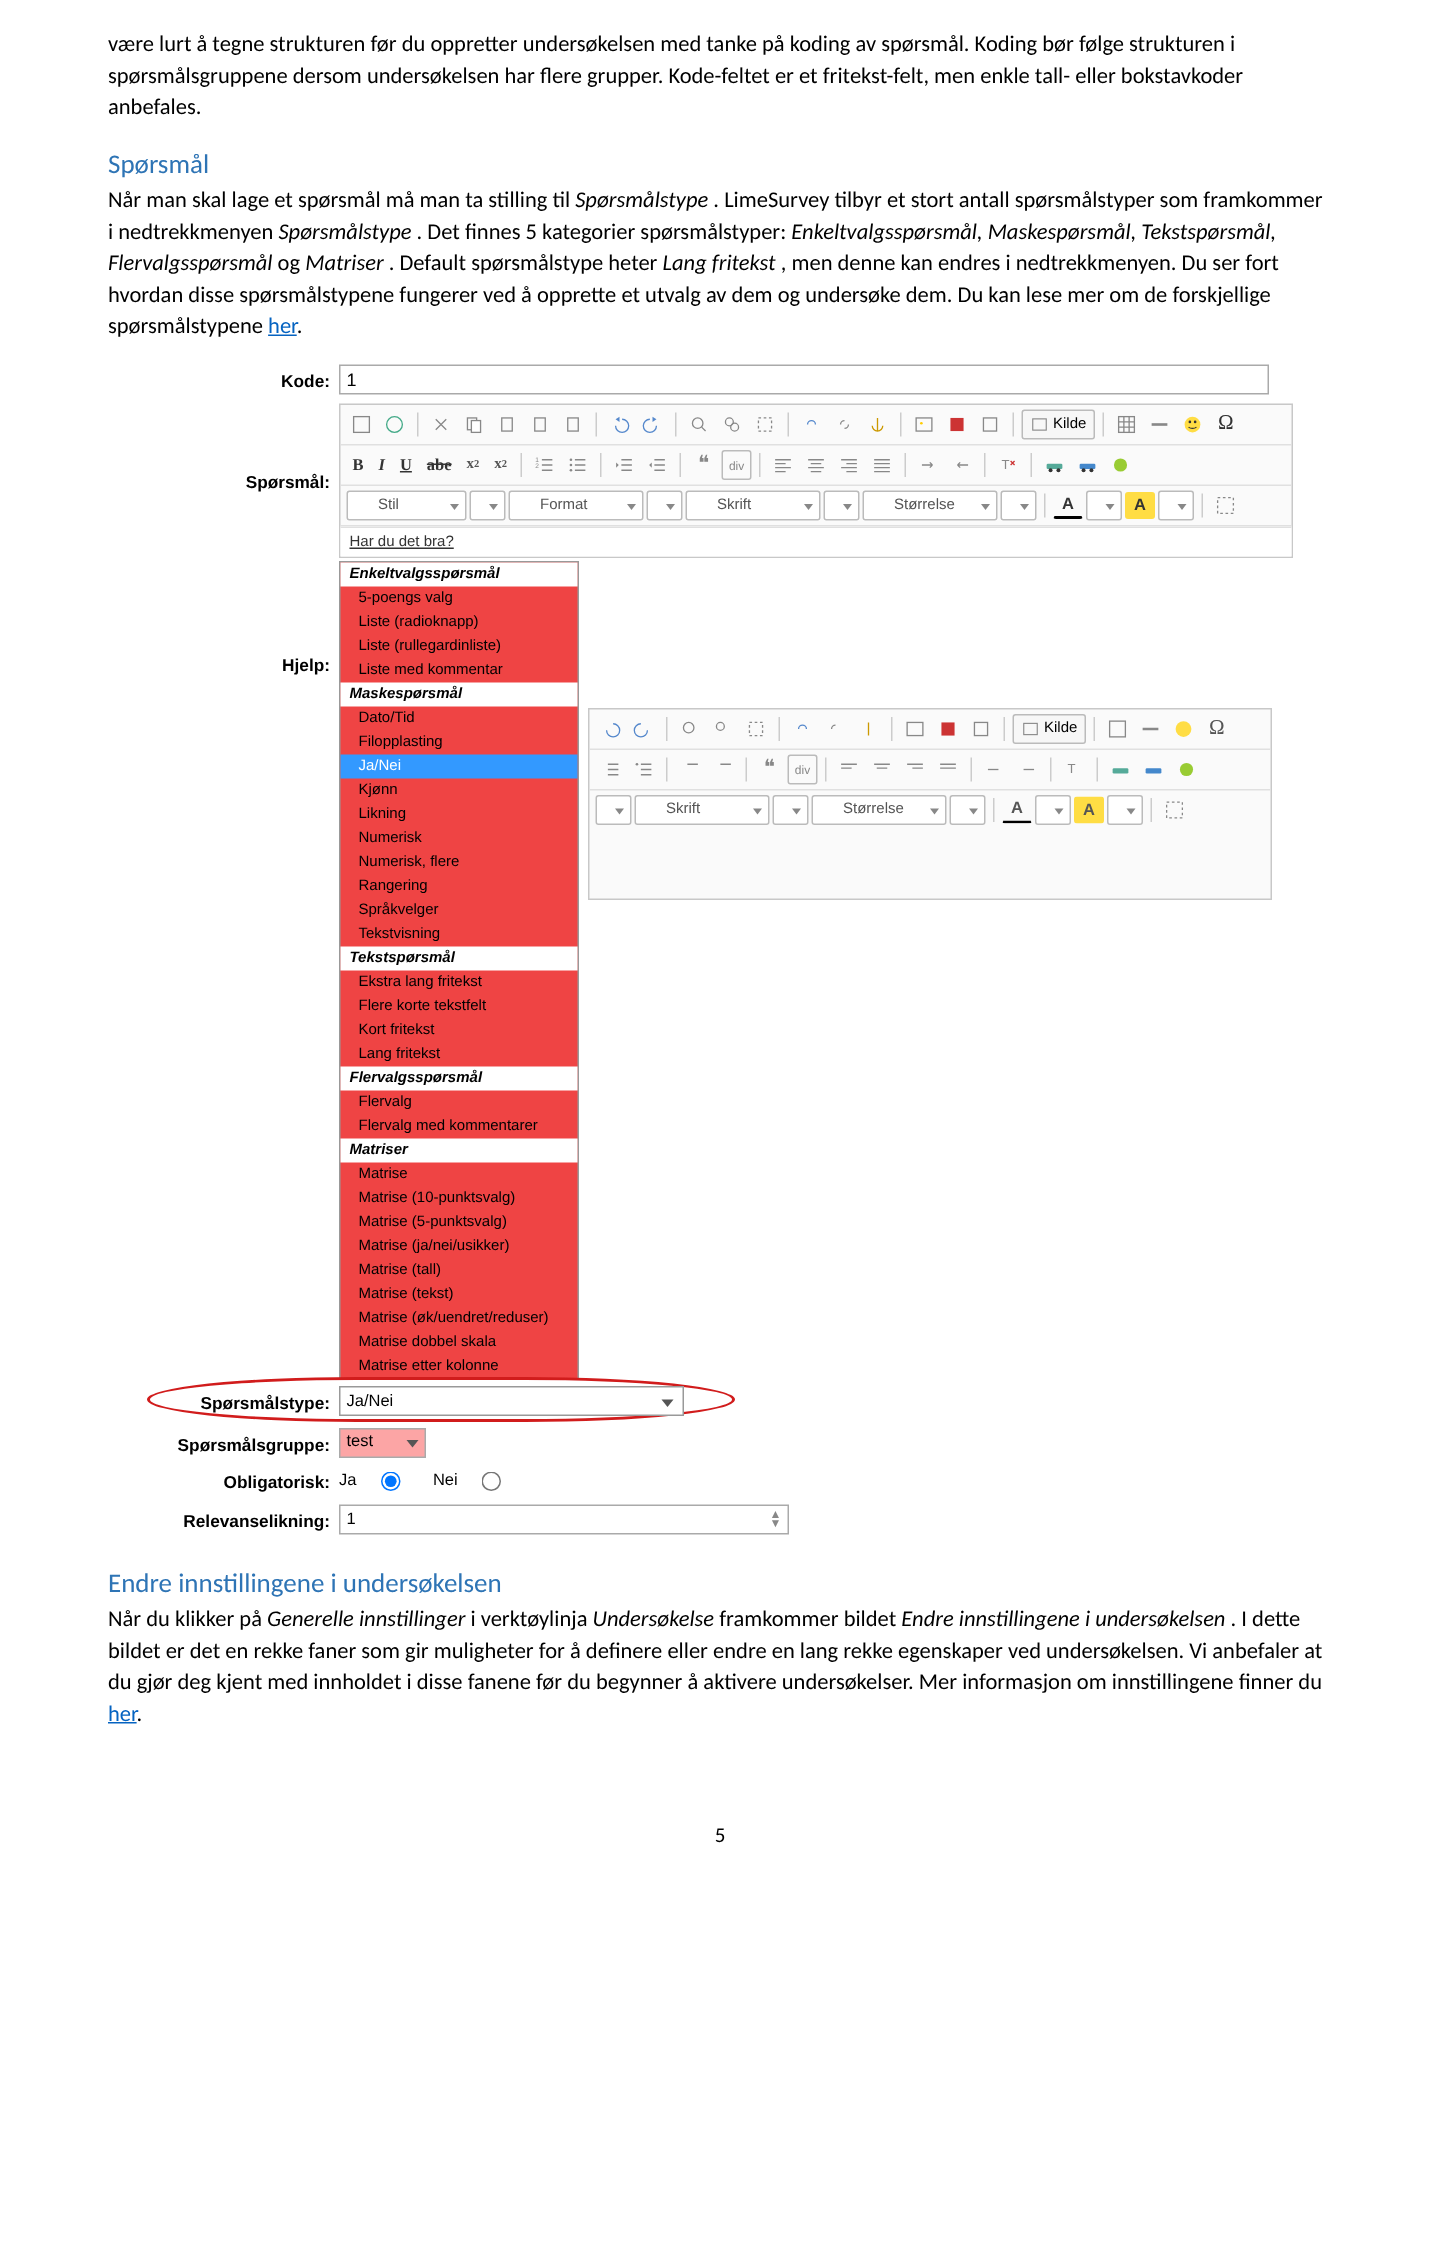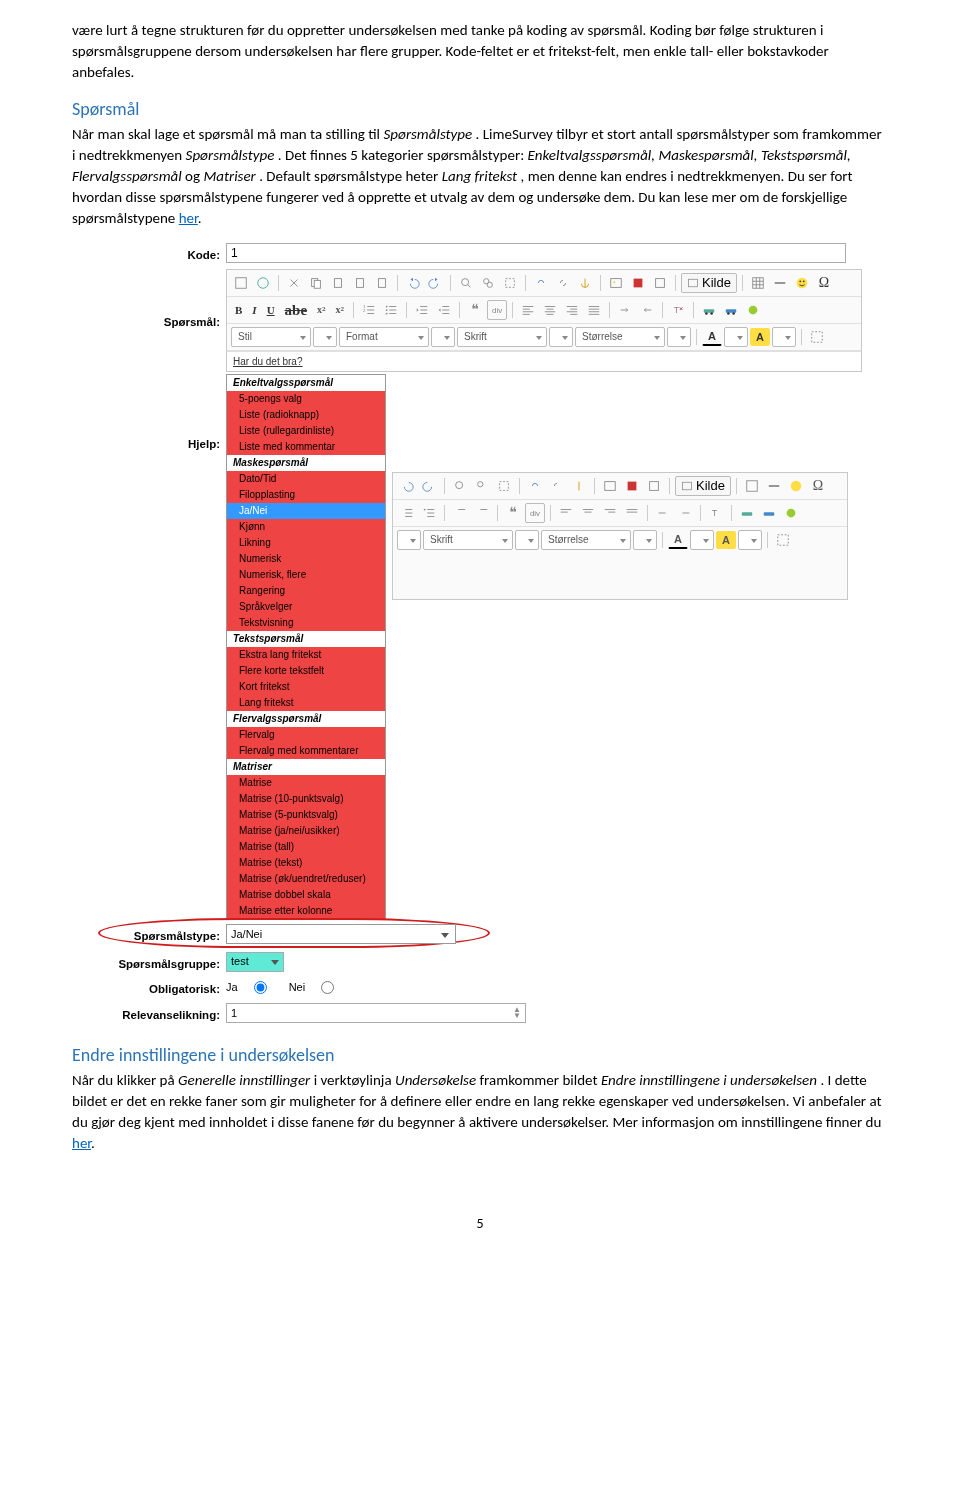--- a/index.html
+++ b/index.html
@@ -92,21 +92,21 @@
     background: #ccc;
     margin: 0 3px;
     flex-shrink: 0;
   }
   .tb-combo {
     display: inline-flex;
     align-items: center;
     border: 1px solid #bbb;
     background: #fff;
     height: 20px;
-    padding: 0 14px 0 6px;
+    padding: 0 14px 0 20px;
     font-size: 10px;
     color: #555;
     position: relative;
     border-radius: 2px;
     flex-shrink: 0;
   }
   .tb-combo::after {
     content: "";
     position: absolute;
     right: 4px;
@@ -217,21 +217,21 @@
   }
   .spinner .arrows {
     font-size: 8px;
     line-height: 6px;
     color: #888;
     display: flex;
     flex-direction: column;
   }
   .select-small {
     border: 1px solid #aaa;
-    background: #5eead4;
+    background: #fca5a5;
     padding: 1px 14px 1px 4px;
     font-size: 11px;
     height: 20px;
     position: relative;
     display: inline-block;
     width: 58px;
   }
   .select-small::after {
     content: "";
     position: absolute;
@@ -244,21 +244,21 @@
   .footer {
     text-align: center;
     margin-top: 60px;
     font-size: 14px;
   }
   .tb-source-btn {
     border: 1px solid #bbb;
     background: #f7f7f7;
     padding: 2px 5px;
     height: 20px;
-    font-size: 13px;
+    font-size: 10px;
     display: inline-flex;
     align-items: center;
     gap: 3px;
     border-radius: 2px;
     flex-shrink: 0;
   }
 </style>
 </head>
 <body>
 
@@ -421,21 +421,21 @@
               <path d="M5 10a4 3 0 0 0 6 0" fill="none" stroke="#333"></path>
             </svg>
           </span>
         <span class="tb-btn icon" style="font-family:serif;font-size:14px;color:#333">Ω</span>
       </div>
 
       <div class="toolbar-row">
         <span class="tb-btn txt" style="color:#333">B</span>
         <span class="tb-btn txt" style="font-style:italic;color:#333">I</span>
         <span class="tb-btn txt" style="text-decoration:underline;color:#333">U</span>
-        <span class="tb-btn txt" style="text-decoration:line-through;font-size:15px;color:#333">abe</span>
+        <span class="tb-btn txt" style="text-decoration:line-through;font-size:11px;color:#333">abe</span>
         <span class="tb-btn txt" style="font-size:10px">x<sub style="font-size:7px">2</sub></span>
         <span class="tb-btn txt" style="font-size:10px">x<sup style="font-size:7px">2</sup></span>
         <span class="tb-sep"></span>
         <span class="tb-btn icon">
             <svg viewBox="0 0 16 16">
               <path d="M6 4h8M6 8h8M6 12h8" stroke="#888"></path>
               <text x="1" y="6" font-size="5" fill="#888">1</text>
               <text x="1" y="10" font-size="5" fill="#888">2</text>
             </svg>
           </span>

